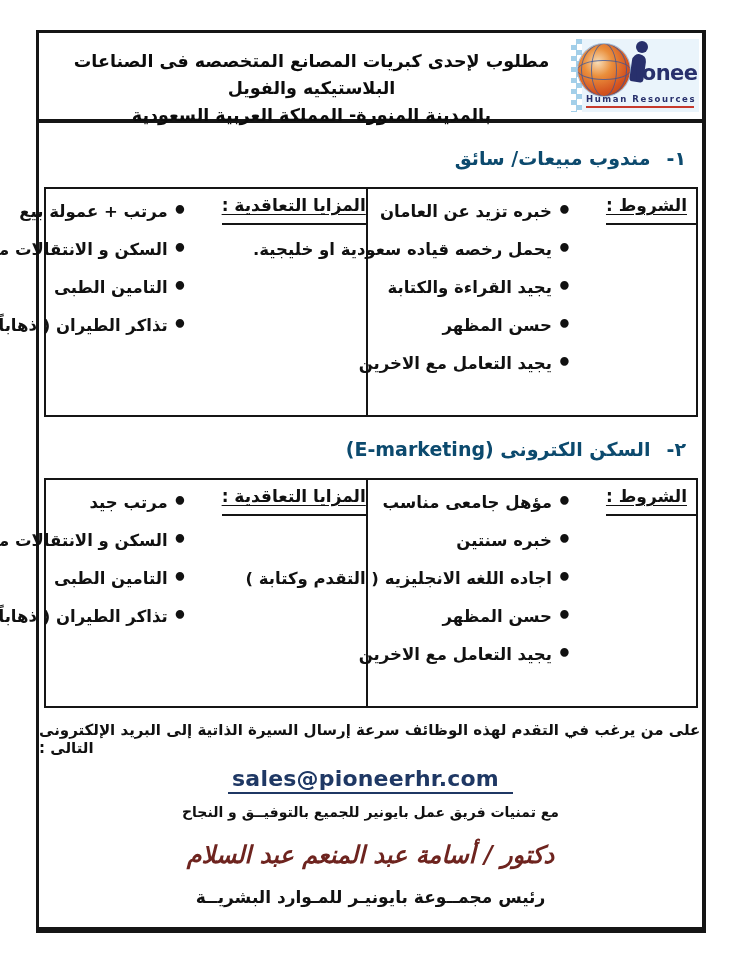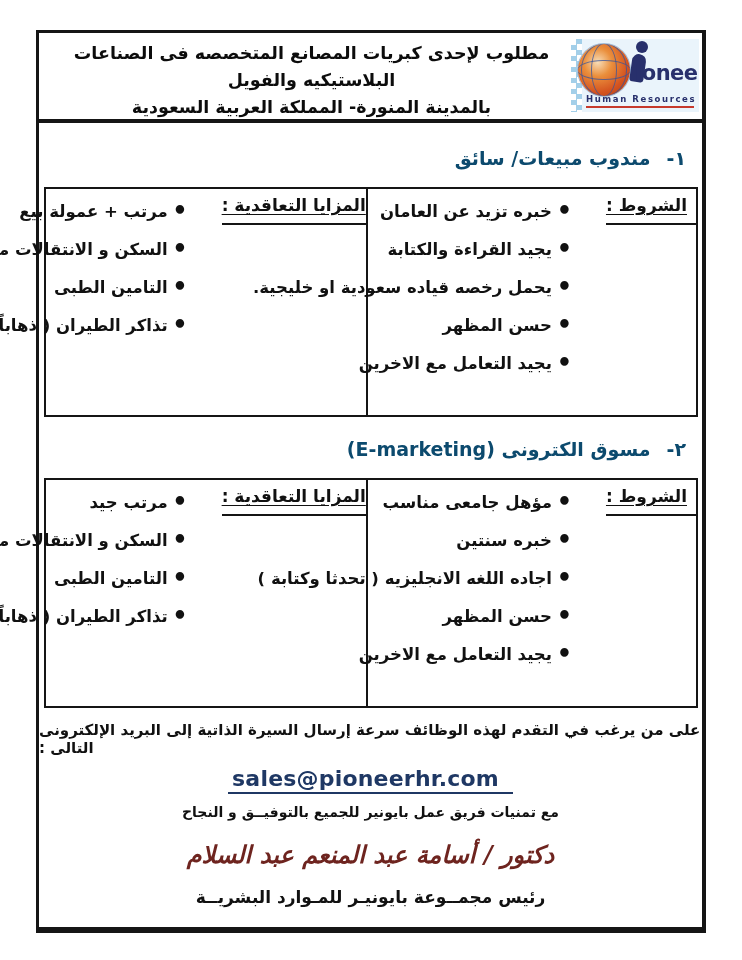--- a/index.html
+++ b/index.html
@@ -21,21 +21,21 @@
     background: #fff;
   }
   
   .header {
     position: relative;
     height: 90px;
     border-bottom: 4px solid #151515;
   }
   .doc-title {
     position: absolute;
-    left: 0; top: 7px;
+    left: 0; top: 15px;
     width: 545px;
     text-align: center;
     font-weight: bold;
     font-size: 17.5px;
     line-height: 27px;
     color: #0c0c0c;
   }
   
   .logo {
     position: absolute;
@@ -199,48 +199,48 @@
 
   <div class="job-heading">
     <span class="job-num">١-</span><span>مندوب مبيعات/ سائق</span>
   </div>
 
   <div class="job-table">
     <div class="col cond">
       <div class="cell-head"><span>الشروط :</span></div>
       <ul>
         <li>خبره تزيد عن العامان</li>
+        <li>يحمل رخصه قياده سعودية او خليجية.</li>
         <li>يجيد القراءة والكتابة</li>
-        <li>يحمل رخصه قياده سعودية او خليجية.</li>
         <li>حسن المظهر</li>
         <li>يجيد التعامل مع الاخرين</li>
       </ul>
     </div>
     <div class="col benefit">
       <div class="cell-head"><span>المزايا التعاقدية :</span></div>
       <ul>
         <li>مرتب + عمولة بيع</li>
         <li>السكن و الانتقالات متوفرة</li>
         <li>التامين الطبى</li>
         <li>تذاكر الطيران ( ذهاباً واياباً )</li>
       </ul>
     </div>
   </div>
 
   <div class="job-heading second">
-    <span class="job-num">٢-</span><span>مسوق الكترونى (E-marketing)</span>
+    <span class="job-num">٢-</span><span>السكن الكترونى (E-marketing)</span>
   </div>
 
   <div class="job-table">
     <div class="col cond">
       <div class="cell-head"><span>الشروط :</span></div>
       <ul>
         <li>مؤهل جامعى مناسب</li>
         <li>خبره سنتين</li>
-        <li>اجاده اللغه الانجليزيه ( تحدثا وكتابة )</li>
+        <li>اجاده اللغه الانجليزيه ( التقدم وكتابة )</li>
         <li>حسن المظهر</li>
         <li>يجيد التعامل مع الاخرين</li>
       </ul>
     </div>
     <div class="col benefit">
       <div class="cell-head"><span>المزايا التعاقدية :</span></div>
       <ul>
         <li>مرتب جيد</li>
         <li>السكن و الانتقالات متوفرة</li>
         <li>التامين الطبى</li>

